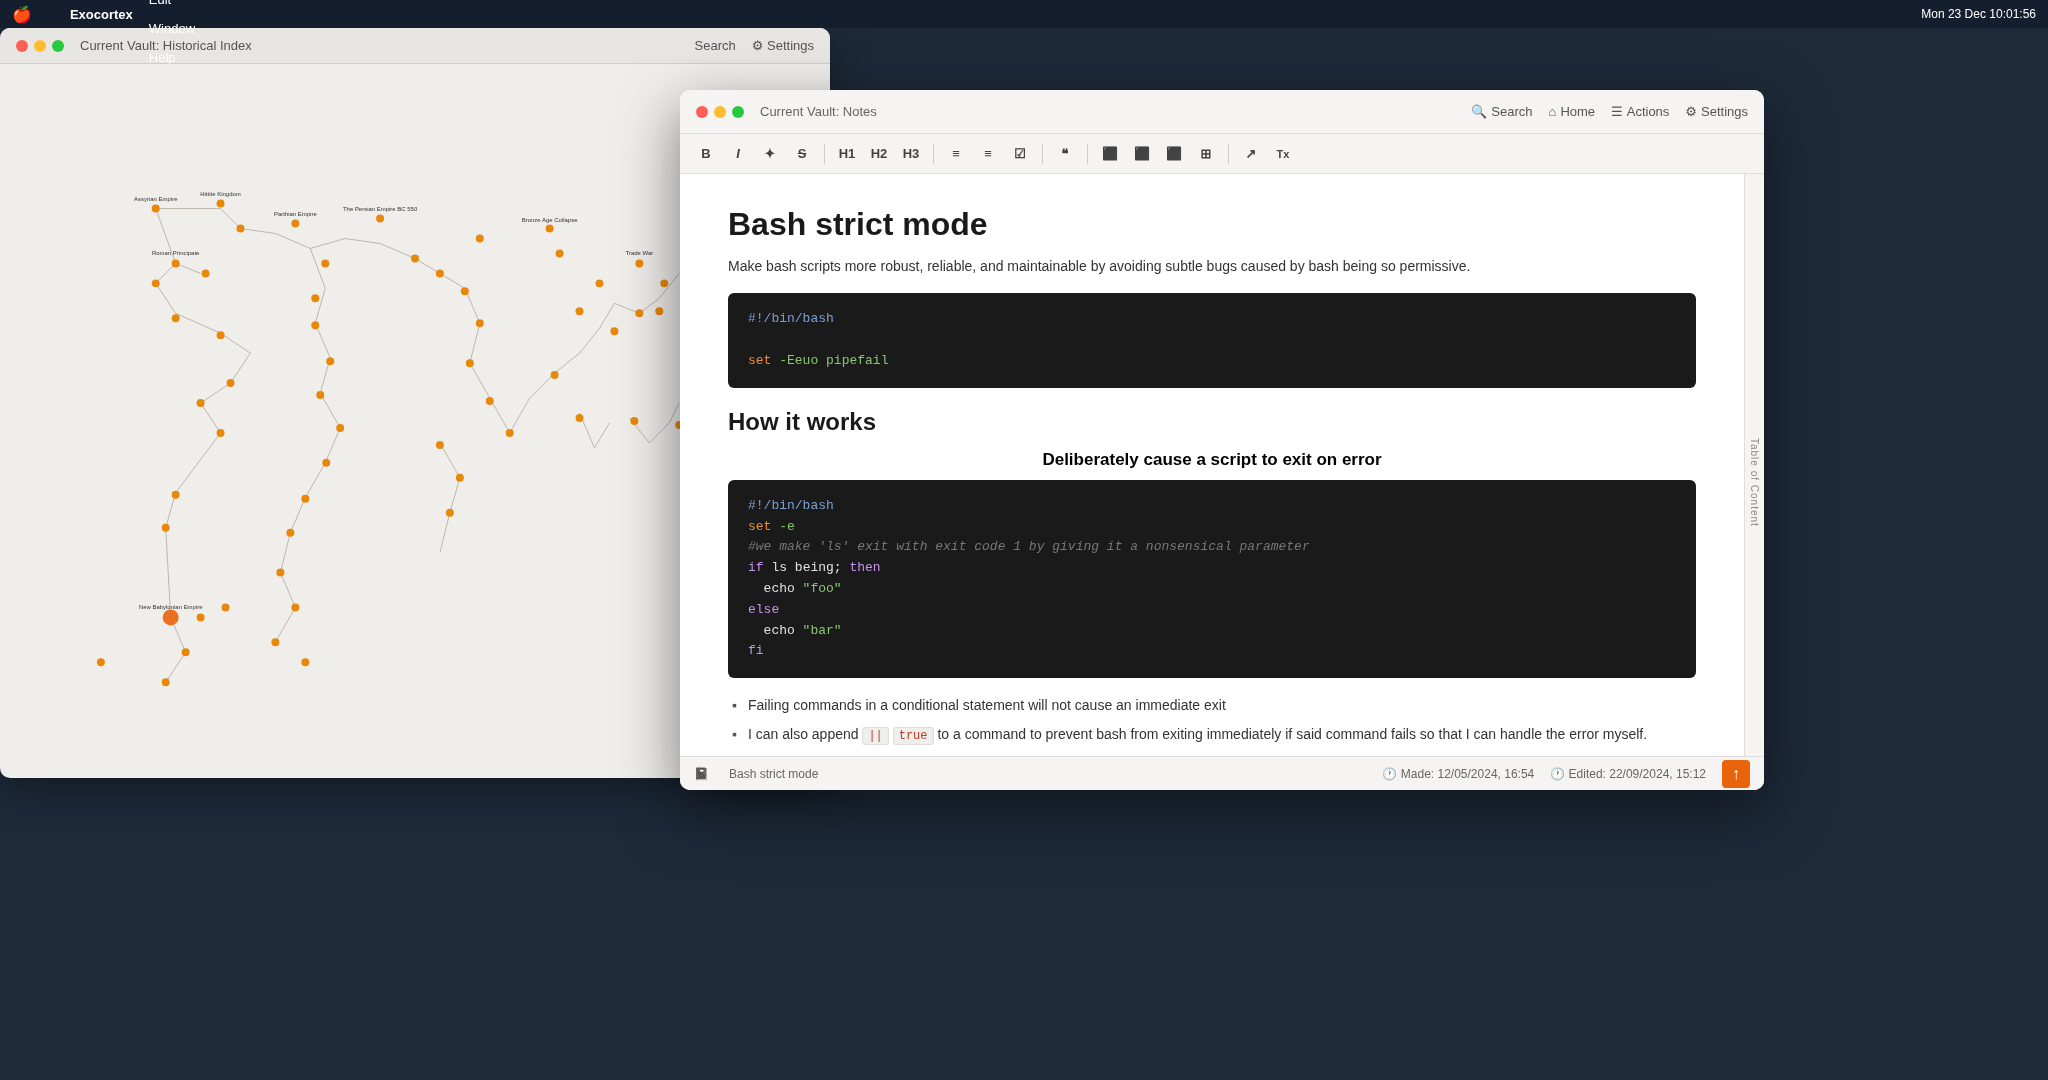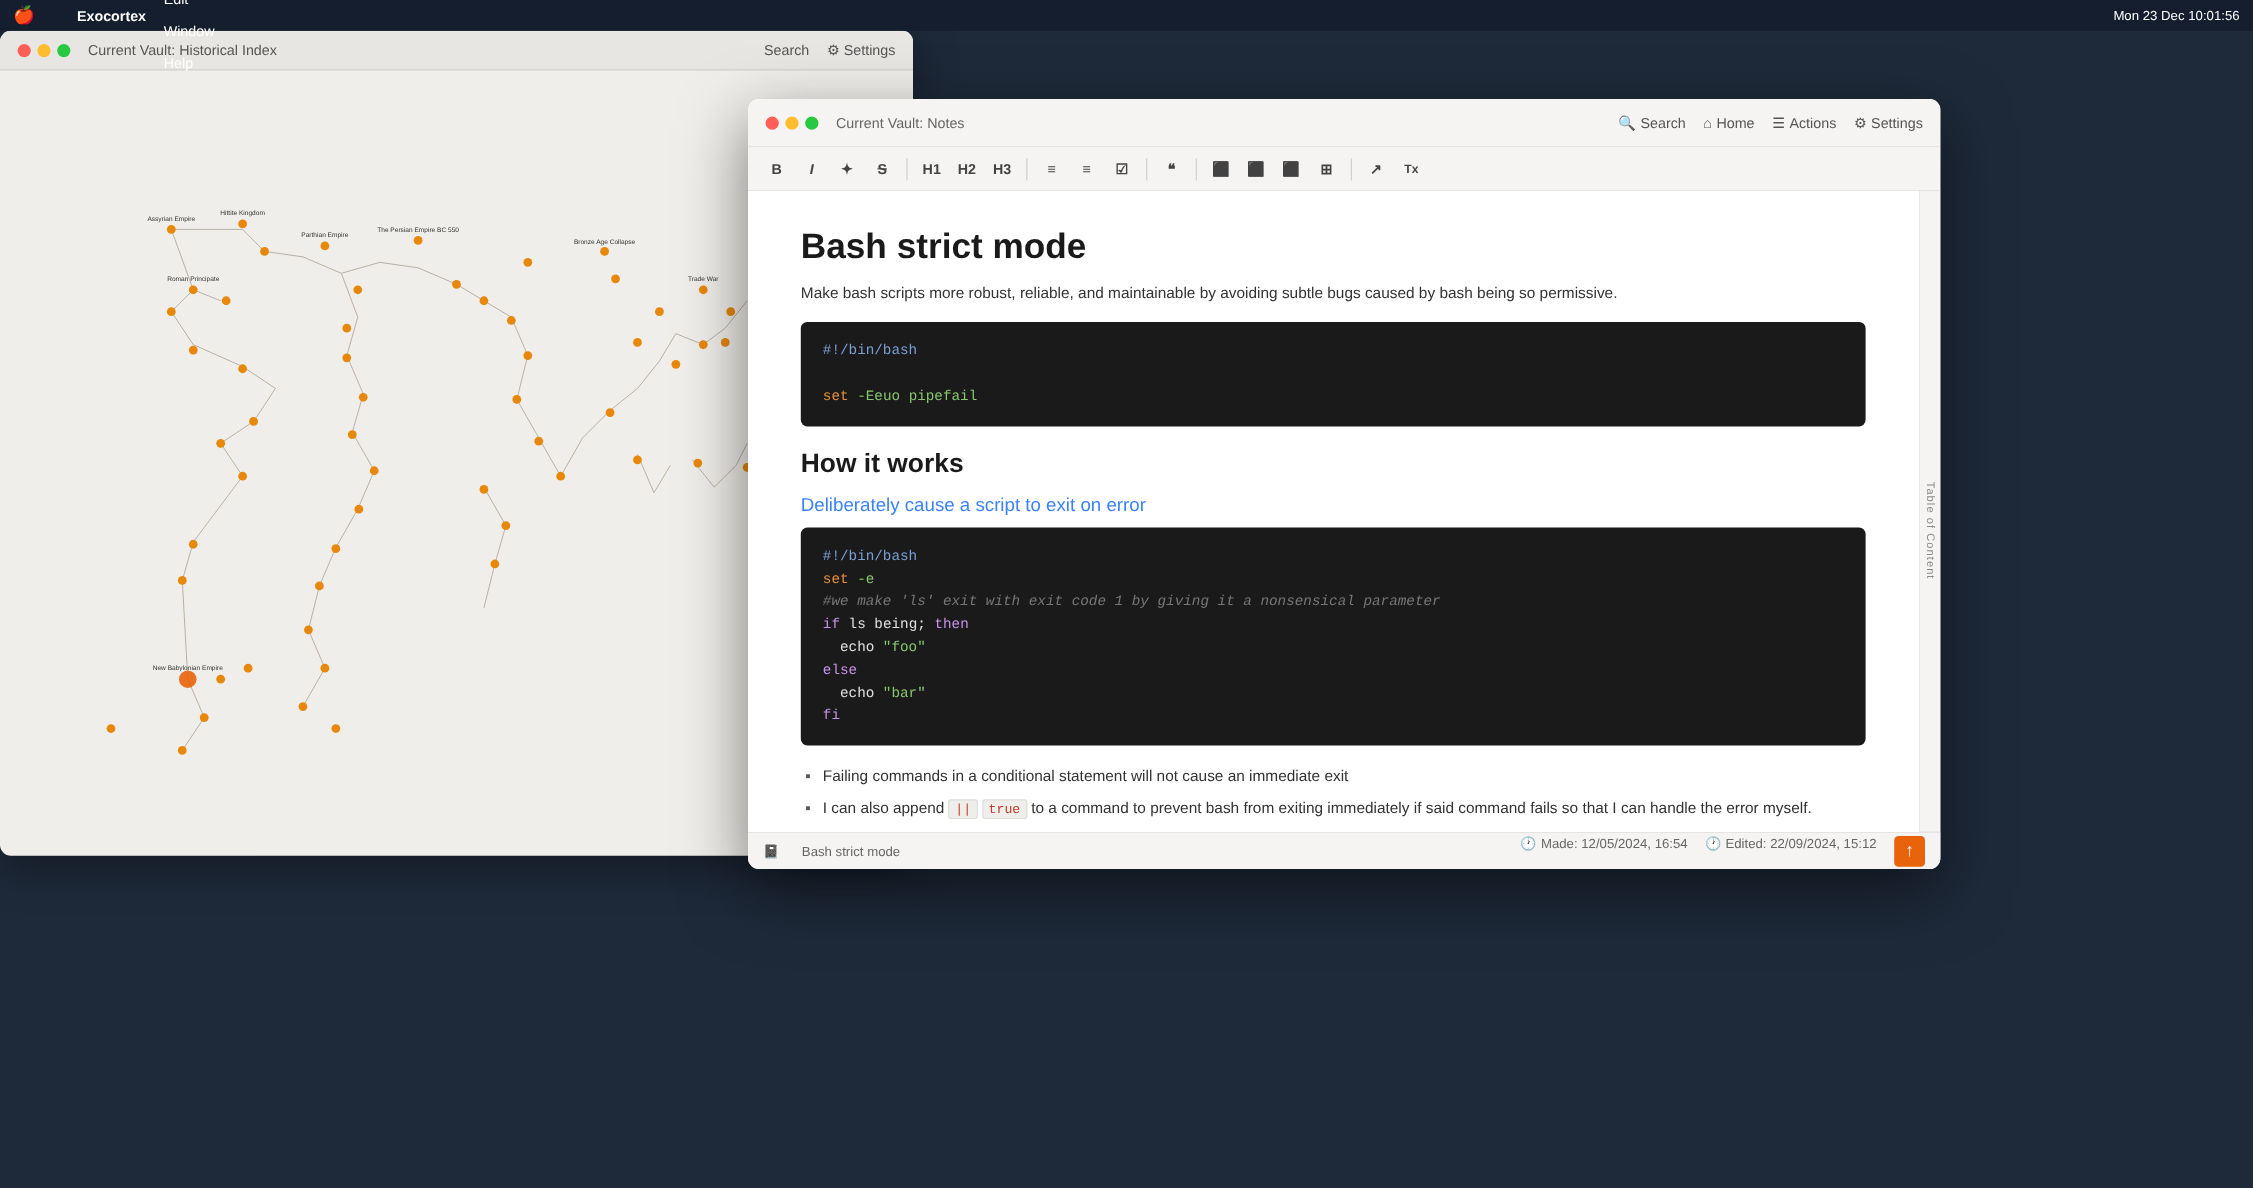--- a/index.html
+++ b/index.html
@@ -220,23 +220,24 @@
     .code-plain { color: #e0e0e0; }
 
     .section-h2 {
       font-size: 24px;
       font-weight: 700;
       color: #1a1a1a;
       margin: 20px 0 10px;
     }
     .section-h3 {
       font-size: 17px;
-      font-weight: 400;
-      color: #3b82f6;
+      font-weight: 700;
+      color: #000000;
       margin: 14px 0 10px;
+      text-align: center;
     }
     .bullet-list { list-style: none; margin-bottom: 12px; }
     .bullet-list li {
       font-size: 14px;
       color: #333;
       line-height: 1.6;
       padding-left: 20px;
       position: relative;
       margin-bottom: 6px;
     }
@@ -266,21 +267,21 @@
       background: #f5f4f2;
       border-top: 1px solid #ddd;
       display: flex;
       align-items: center;
       padding: 0 14px;
       font-size: 12px;
       color: #666;
       gap: 20px;
     }
     .status-note-name { font-weight: 500; }
-    .status-right { margin-left: auto; display: flex; gap: 16px; }
+    .status-right { margin-left: auto; display: flex; gap: 16px; align-items: center; }
     .status-btn {
       width: 28px;
       height: 28px;
       background: #e8630a;
       border-radius: 4px;
       display: flex;
       align-items: center;
       justify-content: center;
       color: #fff;
       font-size: 16px;

